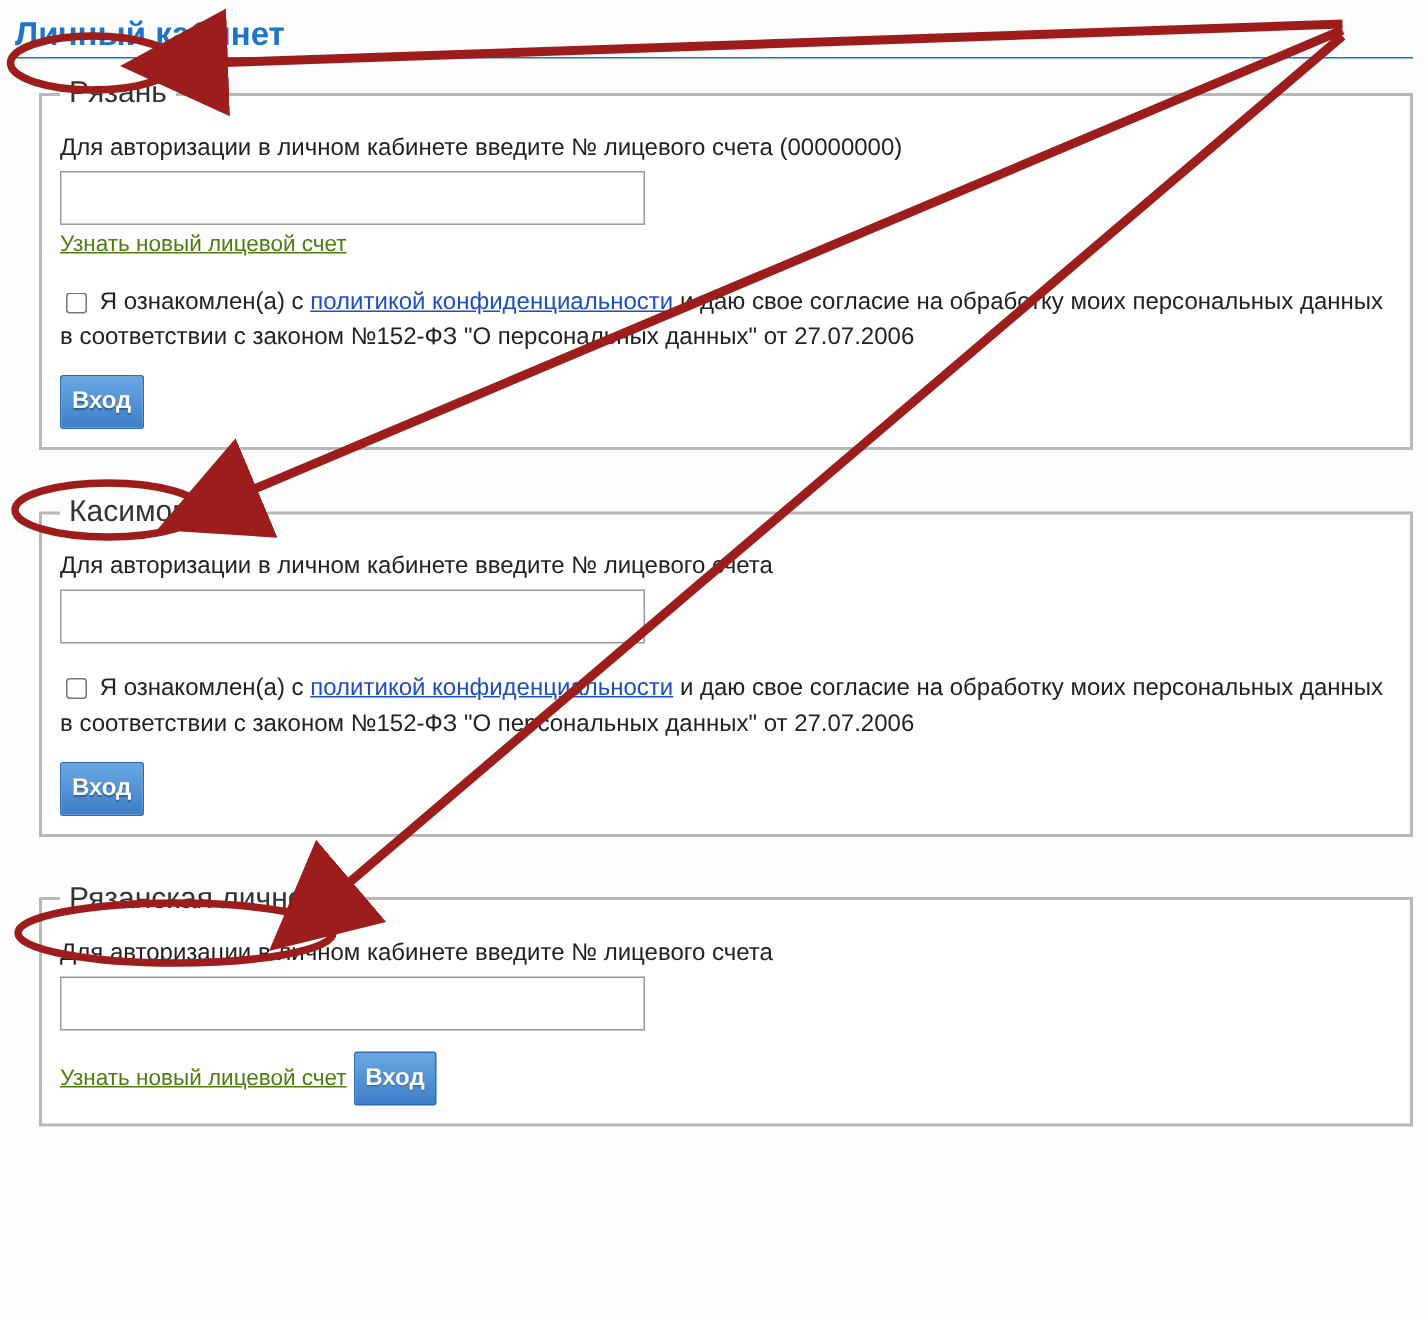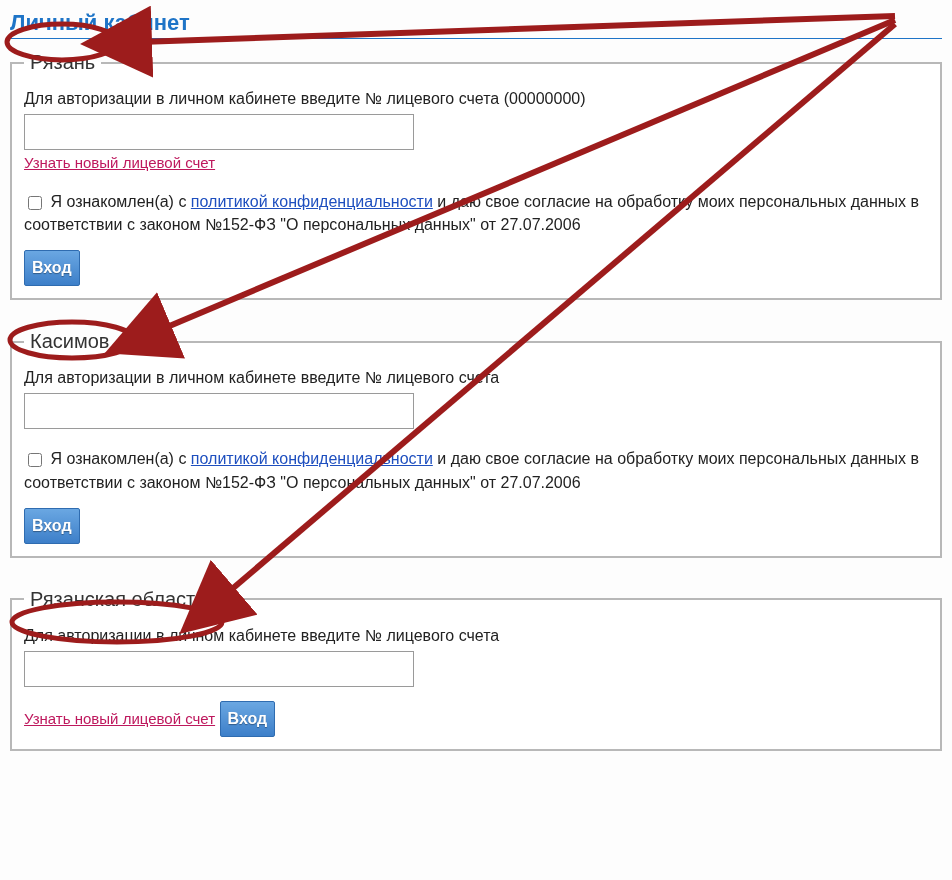--- a/index.html
+++ b/index.html
@@ -21,21 +21,21 @@
       color: #1e74c7;
       font-size: 22px;
       font-weight: bold;
       margin: 0 0 0 0;
       border-bottom: 1px solid #1e74c7;
       padding-bottom: 2px;
     }
     fieldset.section {
       border: 2px solid #b8b8b8;
       padding: 10px 12px 12px 12px;
-      margin: 12px 0 30px 0;
+      margin: 12px 0 30px 16px;
       background: #fff;
     }
     fieldset.section legend {
       padding: 0 6px;
       font-size: 20px;
       color: #333;
     }
     .instruction {
       margin: 6px 0 6px 0;
       color: #222;
@@ -45,21 +45,21 @@
       width: 390px;
       height: 36px;
       border: 1px solid #9a9a9a;
       background: #fff;
       padding: 4px 6px;
       font-size: 16px;
     }
     .link-newacct {
       display: inline-block;
       margin-top: 4px;
-      color: #be185d;
+      color: #4d7c0f;
       text-decoration: underline;
       font-size: 15px;
     }
     .consent-row {
       margin-top: 18px;
       line-height: 1.45;
     }
     .consent-row input[type=checkbox] {
       vertical-align: middle;
       margin-right: 4px;
@@ -112,21 +112,21 @@
     <div class="instruction">Для авторизации в личном кабинете введите № лицевого счета</div>
     <input type="text" class="acct-input" style="">
     <div class="consent-row">
       <input type="checkbox" style="">
       <span>Я ознакомлен(а) с </span><a href="#" class="policy-link">политикой конфиденциальности</a><span> и даю свое согласие на обработку моих персональных данных в соответствии с законом №152-ФЗ "О персональных данных" от 27.07.2006</span>
     </div>
     <button class="login-btn">Вход</button>
   </fieldset>
 
   <fieldset class="section">
-    <legend>Рязанская область</legend>
+    <legend>Рязанская личном</legend>
     <div class="instruction">Для авторизации в личном кабинете введите № лицевого счета</div>
     <input type="text" class="acct-input" style="">
     <a href="#" class="link-newacct">Узнать новый лицевой счет</a>
     <button class="login-btn">Вход</button>
   </fieldset>
 
   <svg class="annotations" width="952" height="880" viewBox="0 0 952 880">
     <defs>
       <marker id="arrowHead" markerWidth="12" markerHeight="12" refX="2" refY="6" orient="auto">
         <path d="M0,0 L12,6 L0,12 Z" fill="#9d1c1c"></path>

